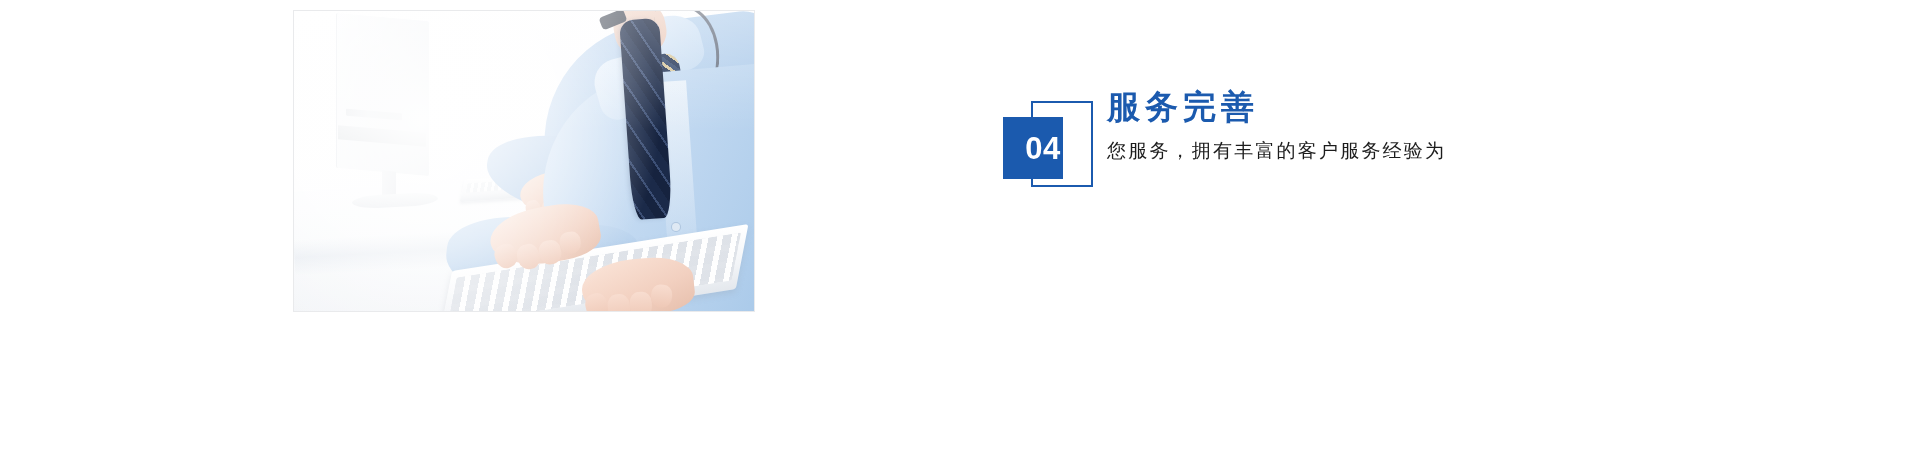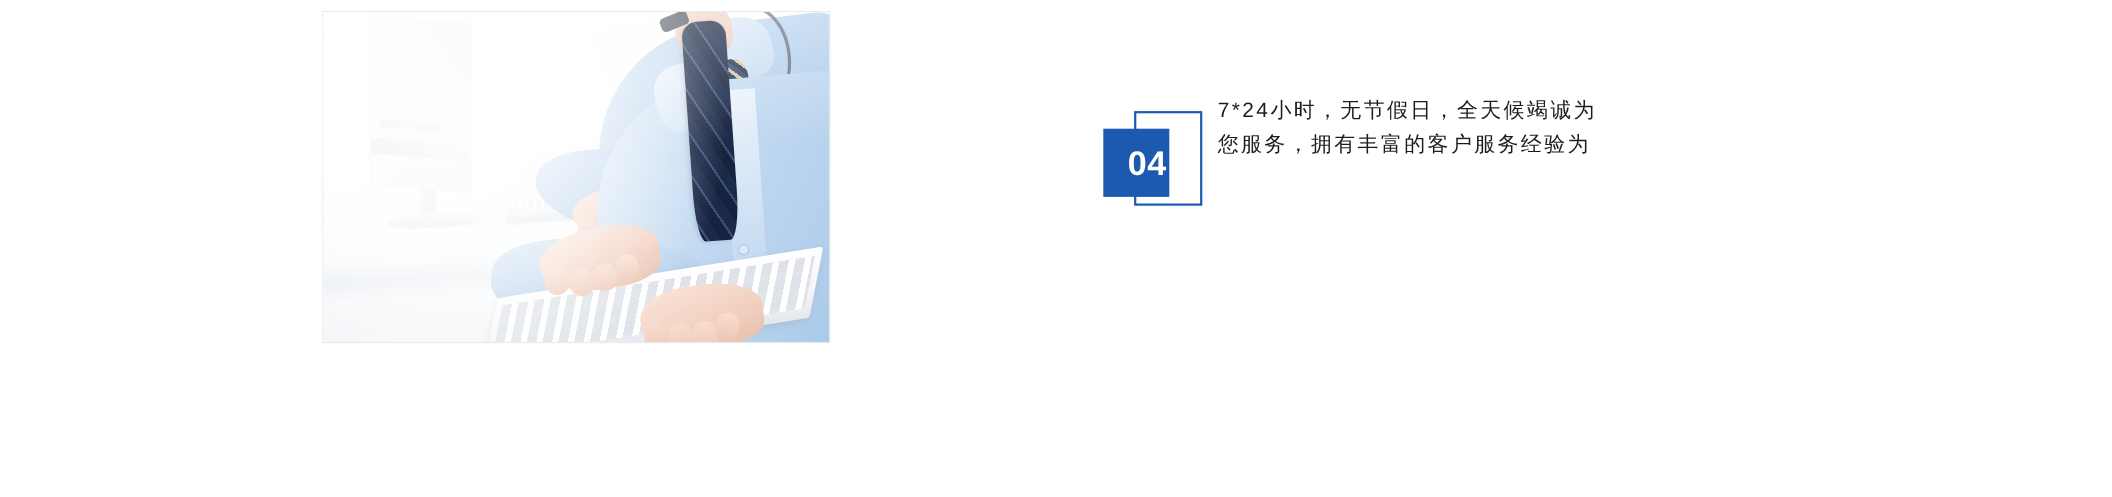--- a/index.html
+++ b/index.html
@@ -510,20 +510,20 @@
 
   <div class="content">
 
     <div class="badge">
       <div class="badge-outline"></div>
       <div class="badge-fill"></div>
       <div class="badge-num">04</div>
     </div>
 
     <div class="text-col">
+      <h2 class="title">服务完善</h2>
       <p class="desc">
-        <span class="desc-line">7*24小时，无节假日，全天候竭诚为</span>
         <span class="desc-line">您服务，拥有丰富的客户服务经验为</span>
       </p>
     </div>
 
   </div>
 </div>
 
 </body></html>

